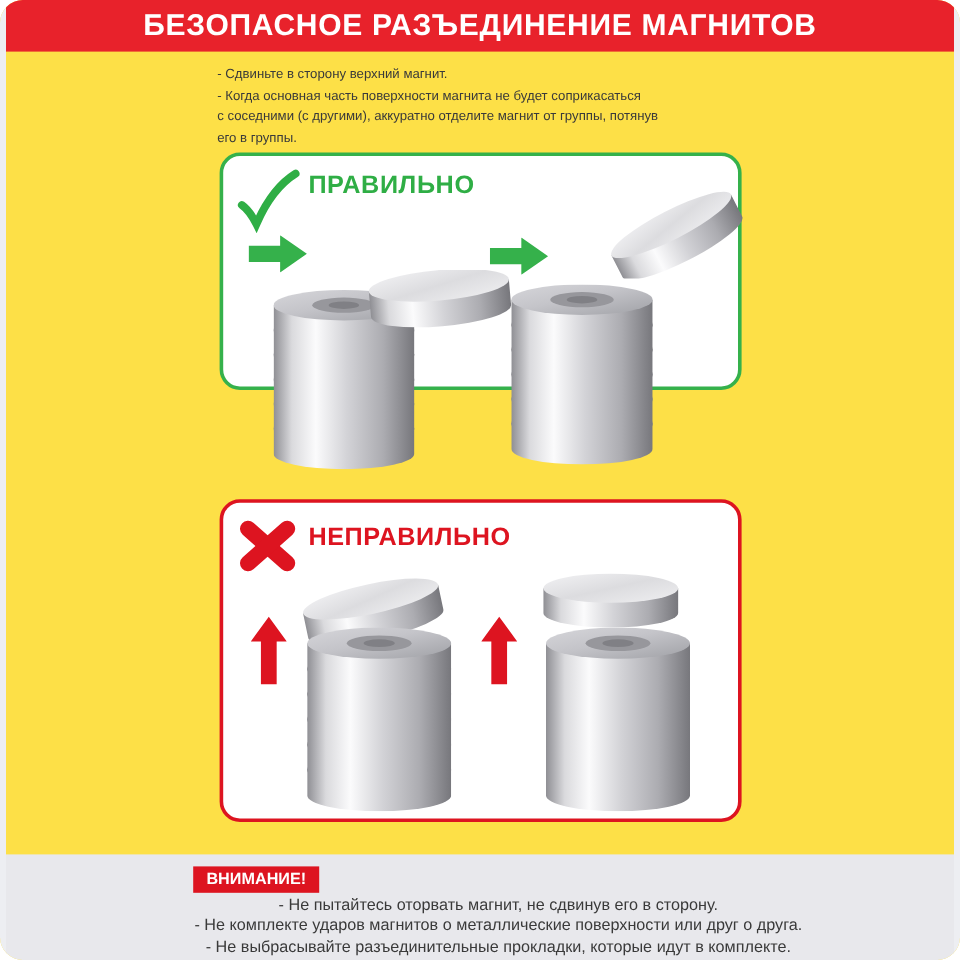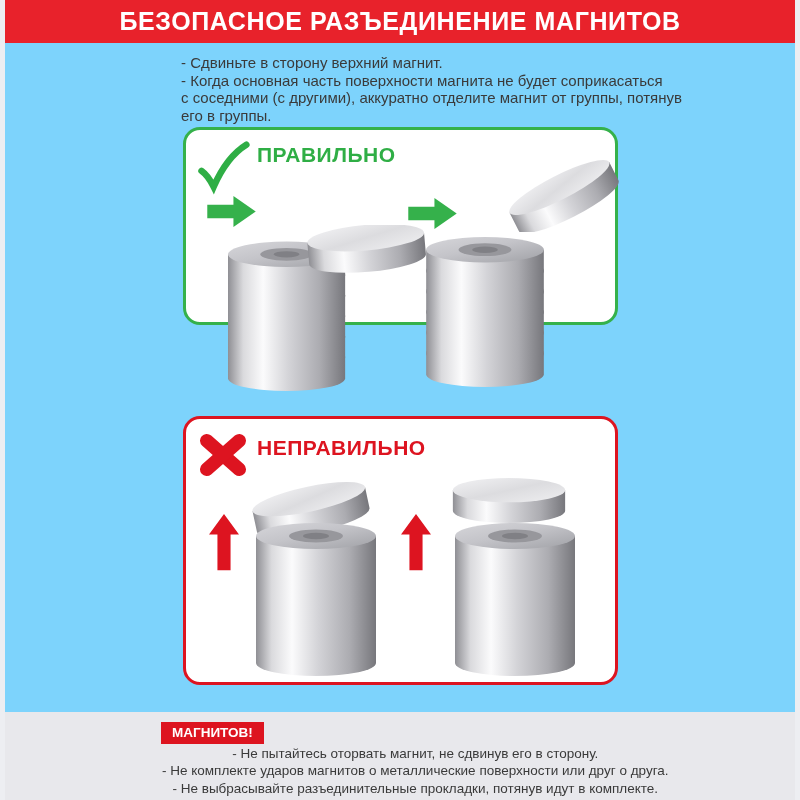--- a/index.html
+++ b/index.html
@@ -1,27 +1,27 @@
 <!DOCTYPE html>
 <html><head>
 <meta charset="utf-8">
 <style>
   html,body{margin:0;padding:0;background:#ffffff;font-family:"Liberation Sans",sans-serif;}
-  .page{position:relative;width:800px;height:800px;overflow:hidden;background:#7dd3fc;}
+  .page{position:relative;width:800px;height:800px;overflow:hidden;background:#fde047;border-radius:19px;}
   .edge-strip{position:absolute;top:0;bottom:0;width:5px;background:#edeef2;z-index:9;}
   .edge-left{left:0;}
   .edge-right{right:0;}
 
   
   .banner{position:absolute;left:5px;right:5px;top:0;height:43px;background:#e8222b;
           display:flex;align-items:center;justify-content:center;}
   .banner h1{margin:0;color:#ffffff;font-size:25px;font-weight:bold;letter-spacing:.6px;white-space:nowrap;}
 
   
-  .intro{position:absolute;left:181px;top:54px;font-size:15px;line-height:17.5px;color:#3a3a3a;}
+  .intro{position:absolute;left:181px;top:54px;font-size:11px;line-height:17.5px;color:#3a3a3a;}
 
   
   .panel{position:absolute;left:183px;width:435px;background:#ffffff;border-radius:17px;box-sizing:border-box;}
   .panel-correct{top:127px;height:198px;border:3px solid #35b14b;}
   .panel-incorrect{top:416px;height:269px;border:3px solid #dd1420;padding-left:40px;}
   .panel-title{position:absolute;font-weight:bold;font-size:21px;letter-spacing:.5px;margin:0;white-space:nowrap;}
   .panel-correct .panel-title{left:71px;top:13px;color:#2fae45;}
   .panel-incorrect .panel-title{left:71px;top:17px;color:#dd1420;}
 
   .abs{position:absolute;}
@@ -157,21 +157,21 @@
     </svg>
     <svg class="abs" style="left:215px;top:94px" width="30" height="58" viewBox="0 0 32 60">
       <polygon points="16,0 32,22 23,22 23,60 9,60 9,22 0,22" fill="#dd1420"></polygon>
     </svg>
     <svg class="abs" style="left:269px;top:104px" width="120" height="153" viewBox="0 0 120 153">
       <use href="#mag-stack6"></use>
     </svg>
   </section>
 
   <footer class="footer">
-    <div class="attn-label">МАГНИТОВ!</div>
+    <div class="attn-label">ВНИМАНИЕ!</div>
     <div class="attn-lines">
       <div>- Не пытайтесь оторвать магнит, не сдвинув его в сторону.</div>
       <div>- Не комплекте ударов магнитов о металлические поверхности или друг о друга.</div>
-      <div>- Не выбрасывайте разъединительные прокладки, потянув идут в комплекте.</div>
+      <div>- Не выбрасывайте разъединительные прокладки, которые идут в комплекте.</div>
     </div>
   </footer>
 
 </div>
 
 </body></html>

